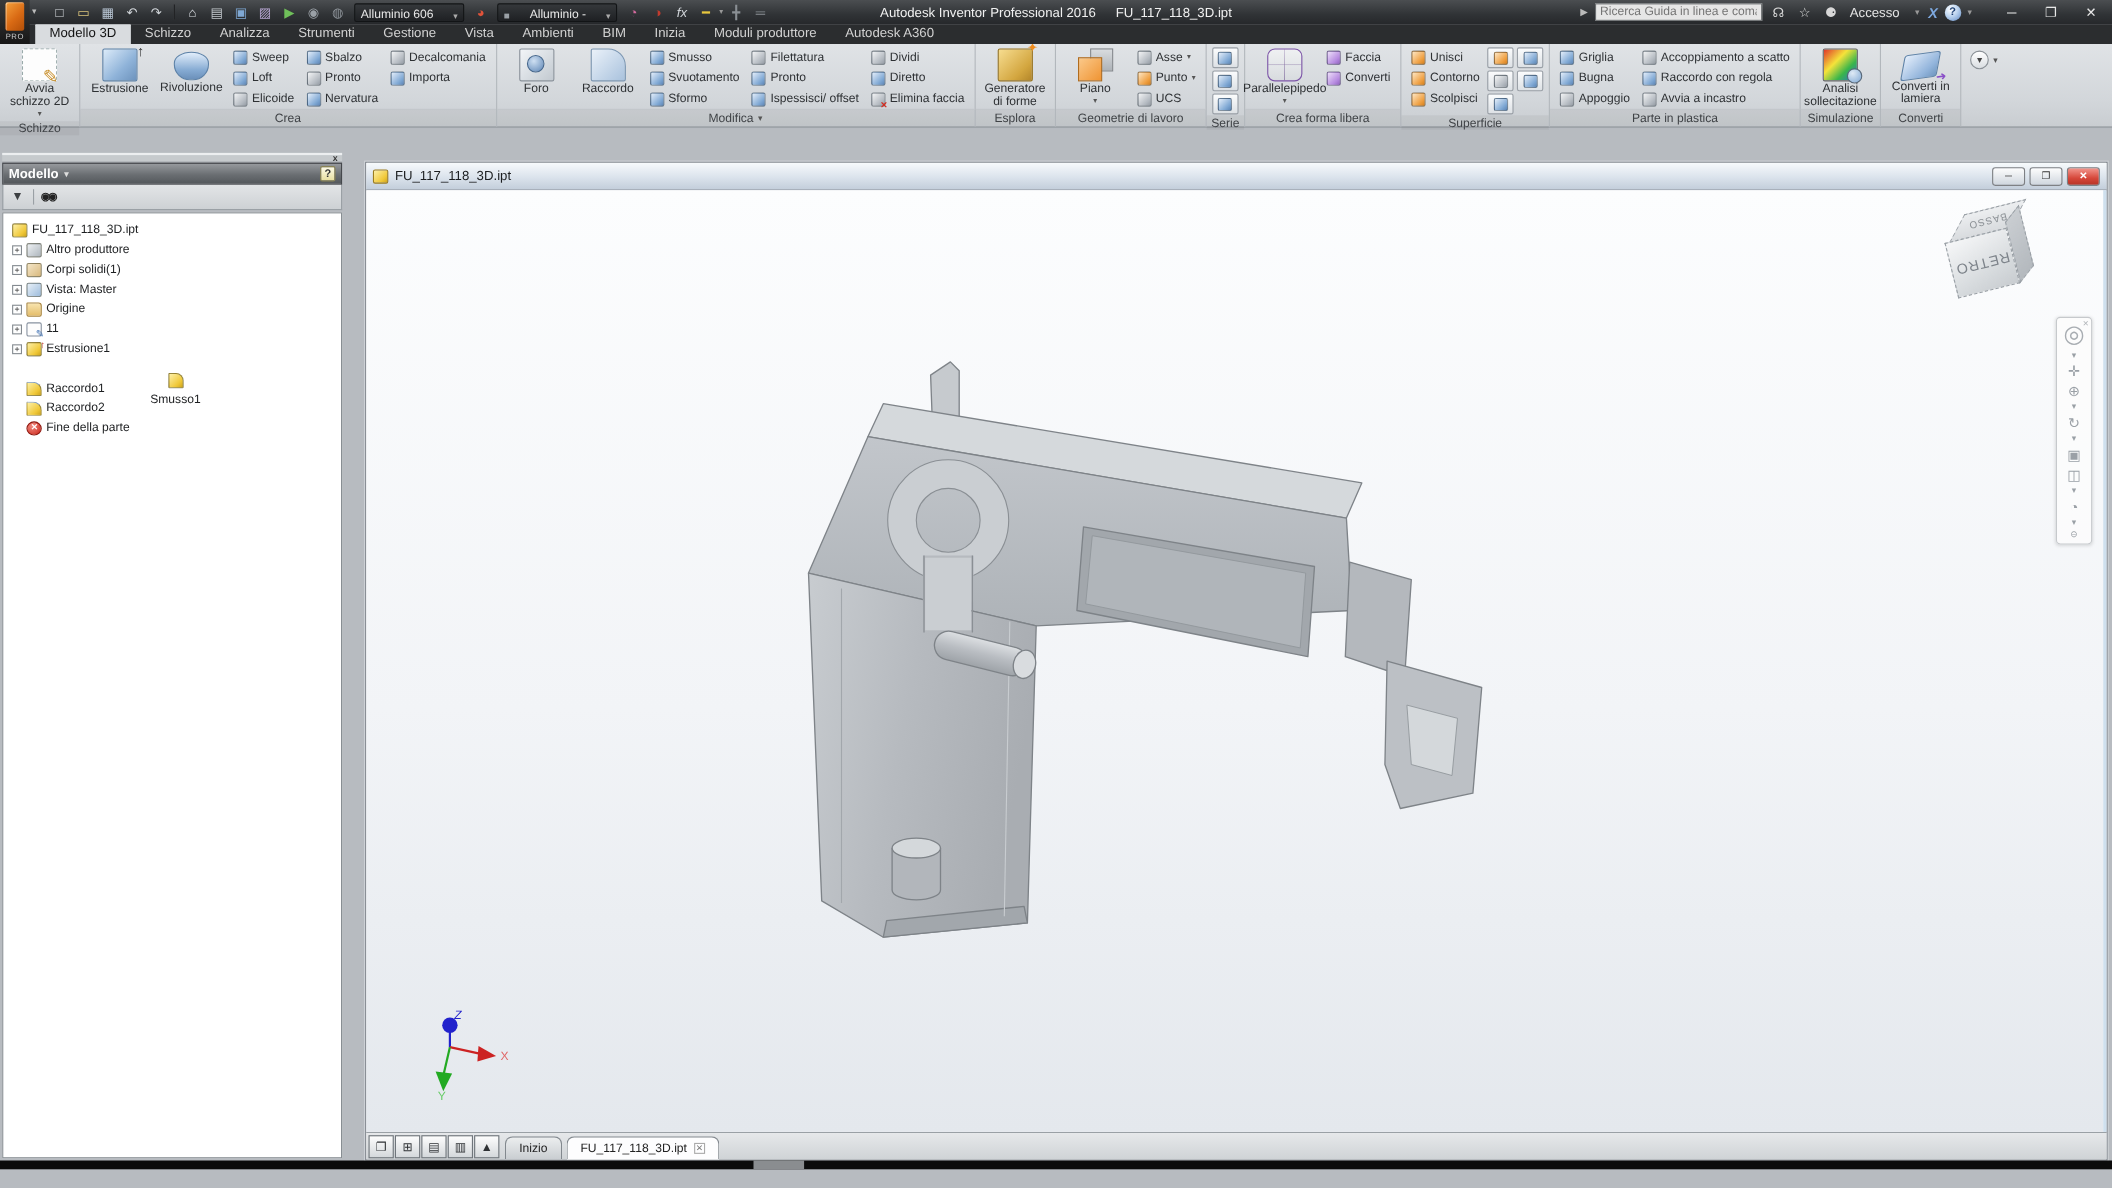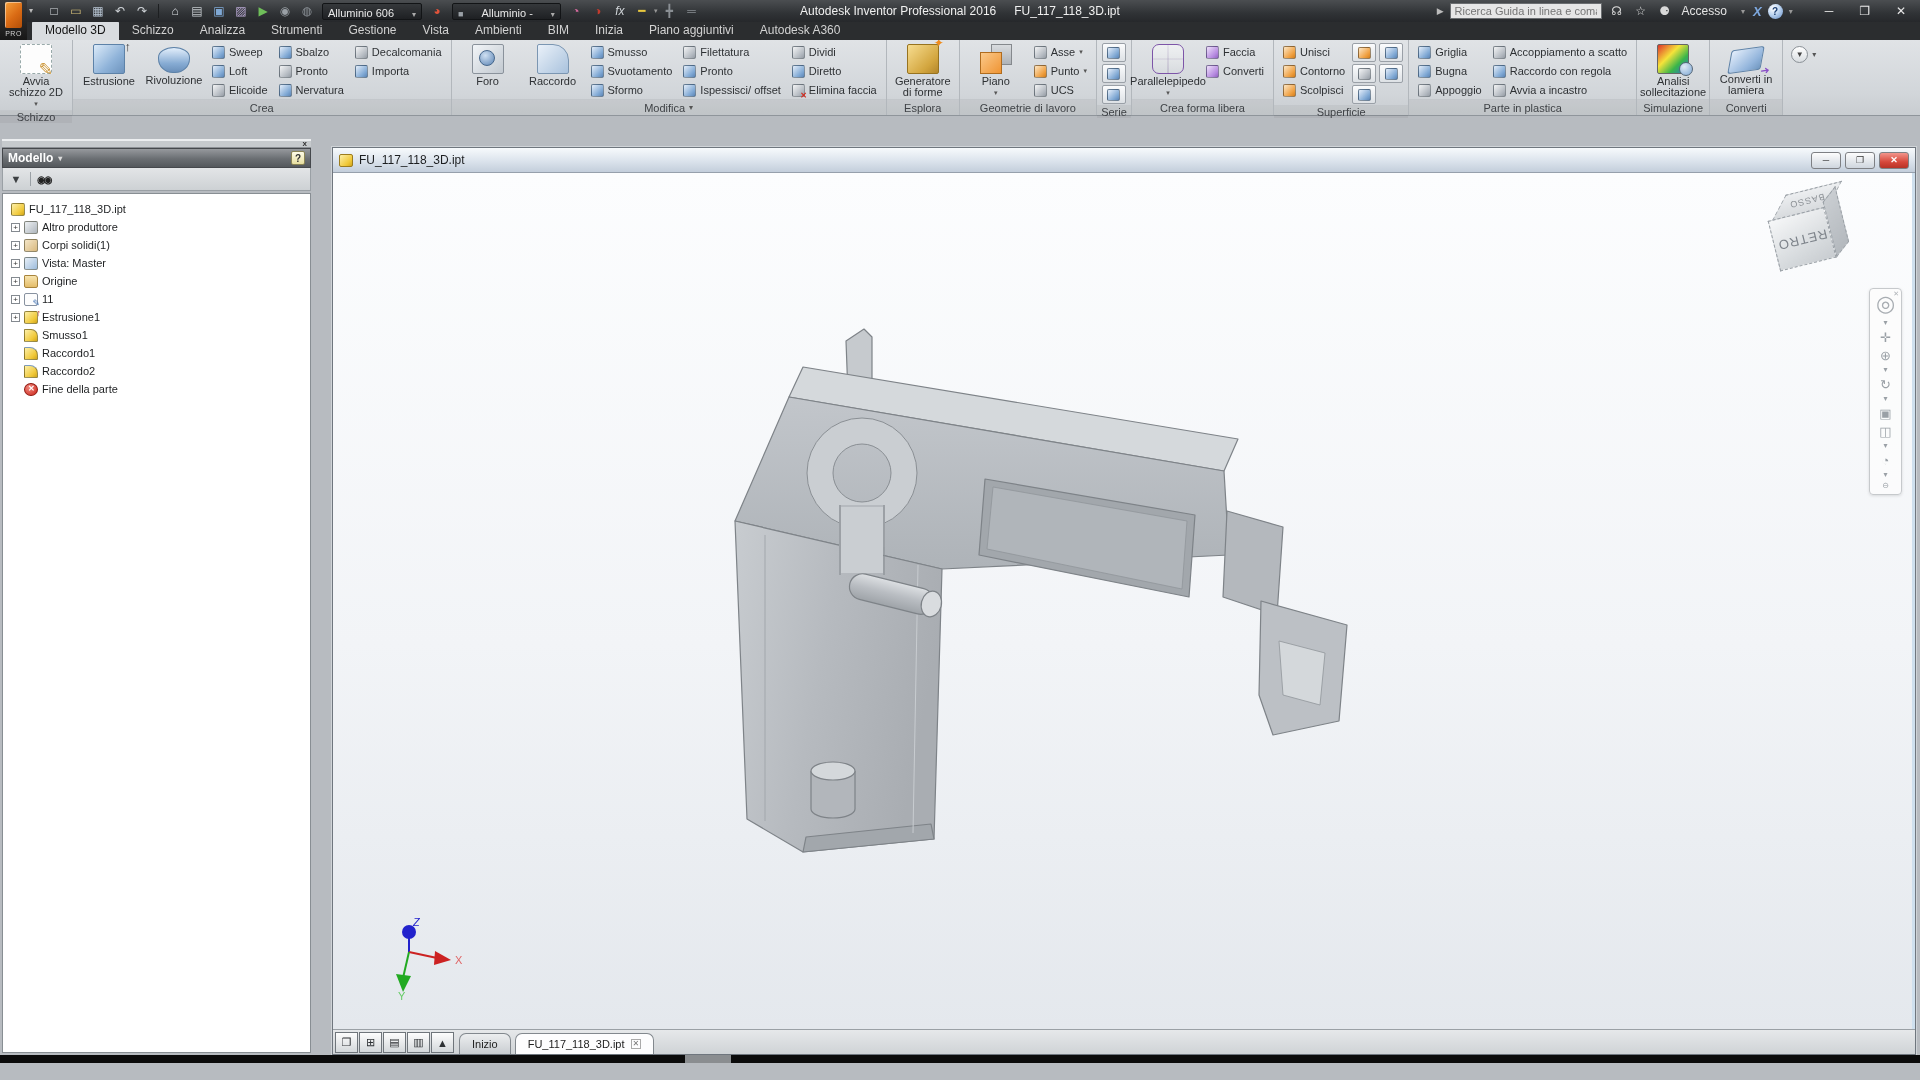--- a/index.html
+++ b/index.html
@@ -288,21 +288,21 @@
 <div class="tabbar">
     <div class="rtab active">Modello 3D</div>
     <div class="rtab">Schizzo</div>
     <div class="rtab">Analizza</div>
     <div class="rtab">Strumenti</div>
     <div class="rtab">Gestione</div>
     <div class="rtab">Vista</div>
     <div class="rtab">Ambienti</div>
     <div class="rtab">BIM</div>
     <div class="rtab">Inizia</div>
-    <div class="rtab">Piano aggiuntivi</div>
+    <div class="rtab">Moduli produttore</div>
     <div class="rtab">Autodesk A360</div>
   </div>
 
 <div class="ribbon">
     <div class="panel">
       <div class="panel-body">
         <div class="bigbtn">
           <div class="bigicon bi-sketch-2d"></div>
           <span>Avvia schizzo 2D</span>
           <span class="dd-arrow">▾</span>
@@ -651,21 +651,21 @@
         <div class="tree-row" style="padding-left: 6px;">
           <span class="plusbox">+</span>
           <span class="ti ti-sketch"></span>
           <span>11</span>
         </div>
         <div class="tree-row" style="padding-left: 6px;">
           <span class="plusbox">+</span>
           <span class="ti ti-extrude"></span>
           <span>Estrusione1</span>
         </div>
-        <div class="tree-row" style="padding-left: 6px;">
+        <div class="tree-row" style="padding-left: 6px; flex-direction: column;">
           <span class="spacer"></span>
           <span class="ti ti-chamfer"></span>
           <span>Smusso1</span>
         </div>
         <div class="tree-row" style="padding-left: 6px;">
           <span class="spacer"></span>
           <span class="ti ti-fillet"></span>
           <span>Raccordo1</span>
         </div>
         <div class="tree-row" style="padding-left: 6px;">

